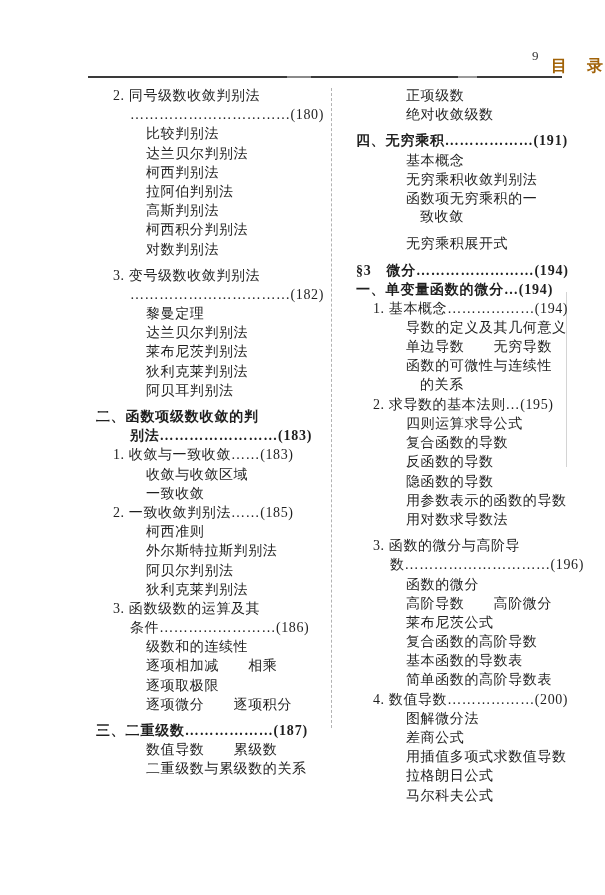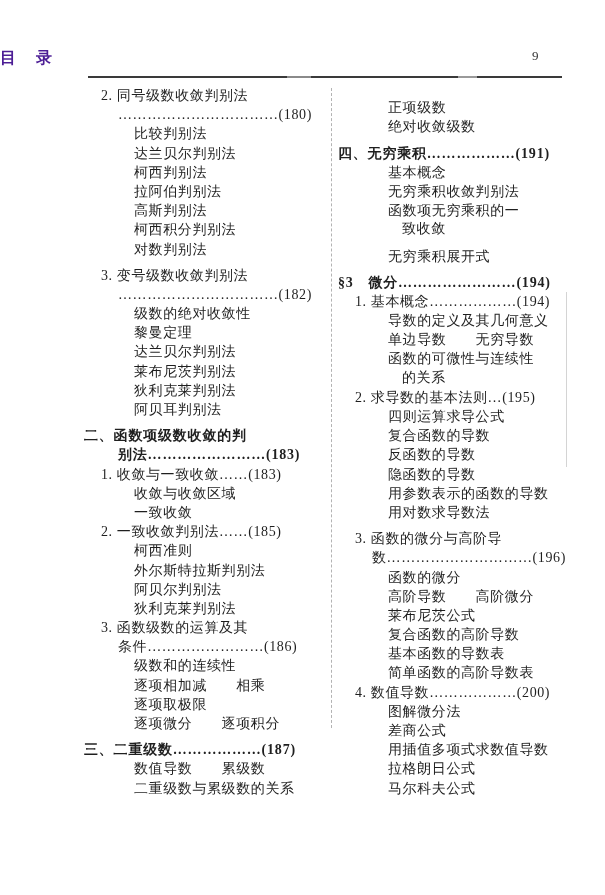--- a/index.html
+++ b/index.html
@@ -6,35 +6,35 @@
   body{
     width:605px;height:895px;
     background:#ffffff;
     font-family:"Liberation Serif","DejaVu Serif",serif;
     color:#1f1f1f;
     position:relative;
     overflow:hidden;
   }
   .page{position:absolute;inset:0;}
   .header-title{
-    position:absolute;top:48px;left:0;width:605px;
-    text-align:left;font-size:16px;font-weight:bold;
-    letter-spacing:2px;color:#4c1d95;
+    position:absolute;top:56px;left:0;width:605px;
+    text-align:right;font-size:16px;font-weight:bold;
+    letter-spacing:2px;color:#a16207;
   }
   .page-number{
     position:absolute;top:48px;left:532px;
     font-size:13px;color:#333;
   }
   .header-rule{
     position:absolute;top:76px;left:88px;width:474px;height:2px;
     background:linear-gradient(to right,#3a3a3a 0 42%,#8a8a8a 42% 47%,#3a3a3a 47% 78%,#9a9a9a 78% 82%,#3a3a3a 82% 100%);
   }
   .content{
-    position:absolute;top:86px;left:84px;width:480px;
-    display:flex;align-items:flex-end;
+    position:absolute;top:86px;left:96px;width:480px;
+    display:flex;align-items:flex-start;gap:6px;
   }
   .col-left{width:243px;flex:none;}
   .col-right{margin-left:11px;flex:none;width:226px;}
   .divider{
     position:absolute;top:88px;left:331px;width:0;height:640px;
     border-left:1px dashed #9a9a9a;opacity:.75;
   }
   .scan-artifact{
     position:absolute;top:292px;left:566px;width:1px;height:175px;
     background:#c9c9c9;opacity:.8;
@@ -67,21 +67,20 @@
         <div class="line l2">……………………………(180)</div>
         <div class="line l3">比较判别法</div>
         <div class="line l3">达兰贝尔判别法</div>
         <div class="line l3">柯西判别法</div>
         <div class="line l3">拉阿伯判别法</div>
         <div class="line l3">高斯判别法</div>
         <div class="line l3">柯西积分判别法</div>
         <div class="line l3">对数判别法</div>
         <div class="line l1 gap">3. 变号级数收敛判别法</div>
         <div class="line l2">……………………………(182)</div>
-        <div class="line l3">级数的绝对收敛性</div>
         <div class="line l3">黎曼定理</div>
         <div class="line l3">达兰贝尔判别法</div>
         <div class="line l3">莱布尼茨判别法</div>
         <div class="line l3">狄利克莱判别法</div>
         <div class="line l3">阿贝耳判别法</div>
         <div class="line l0 bold gap">二、函数项级数收敛的判</div>
         <div class="line l2 bold">别法……………………(183)</div>
         <div class="line l1">1. 收敛与一致收敛……(183)</div>
         <div class="line l3">收敛与收敛区域</div>
         <div class="line l3">一致收敛</div>
@@ -103,20 +102,21 @@
     <div class="col-right">
         <div class="line l3">正项级数</div>
         <div class="line l3">绝对收敛级数</div>
         <div class="line l0 bold gap">四、无穷乘积………………(191)</div>
         <div class="line l3">基本概念</div>
         <div class="line l3">无穷乘积收敛判别法</div>
         <div class="line l3">函数项无穷乘积的一</div>
         <div class="line l4">致收敛</div>
         <div class="line l3 gap">无穷乘积展开式</div>
         <div class="line l0 bold gap">§3　微分……………………(194)</div>
+        <div class="line l0 bold">一、单变量函数的微分…(194)</div>
         <div class="line l1">1. 基本概念………………(194)</div>
         <div class="line l3">导数的定义及其几何意义</div>
         <div class="line l3">单边导数　　无穷导数</div>
         <div class="line l3">函数的可微性与连续性</div>
         <div class="line l4">的关系</div>
         <div class="line l1">2. 求导数的基本法则…(195)</div>
         <div class="line l3">四则运算求导公式</div>
         <div class="line l3">复合函数的导数</div>
         <div class="line l3">反函数的导数</div>
         <div class="line l3">隐函数的导数</div>

